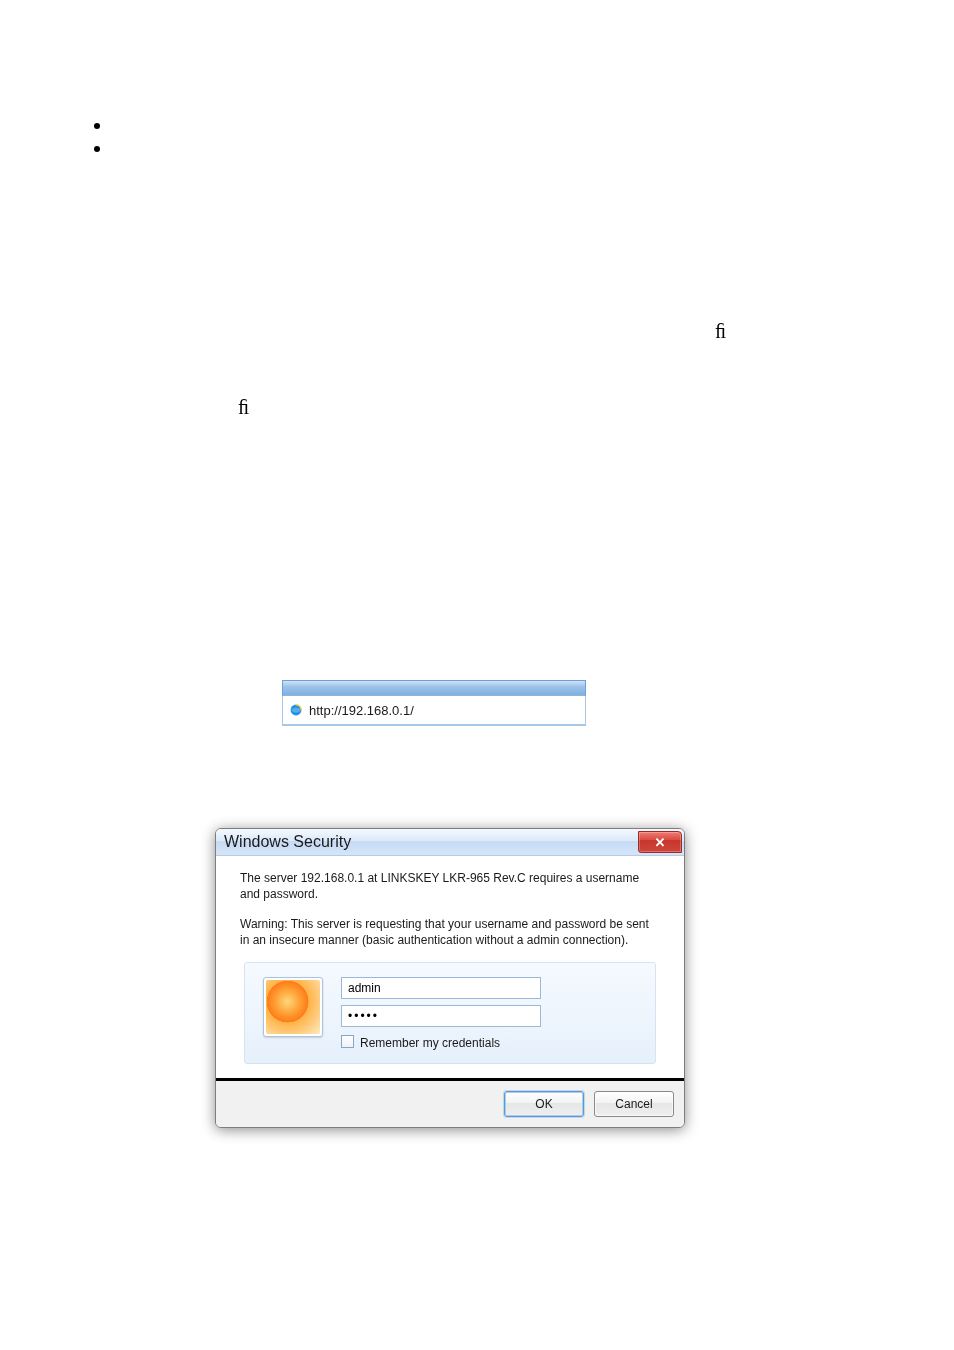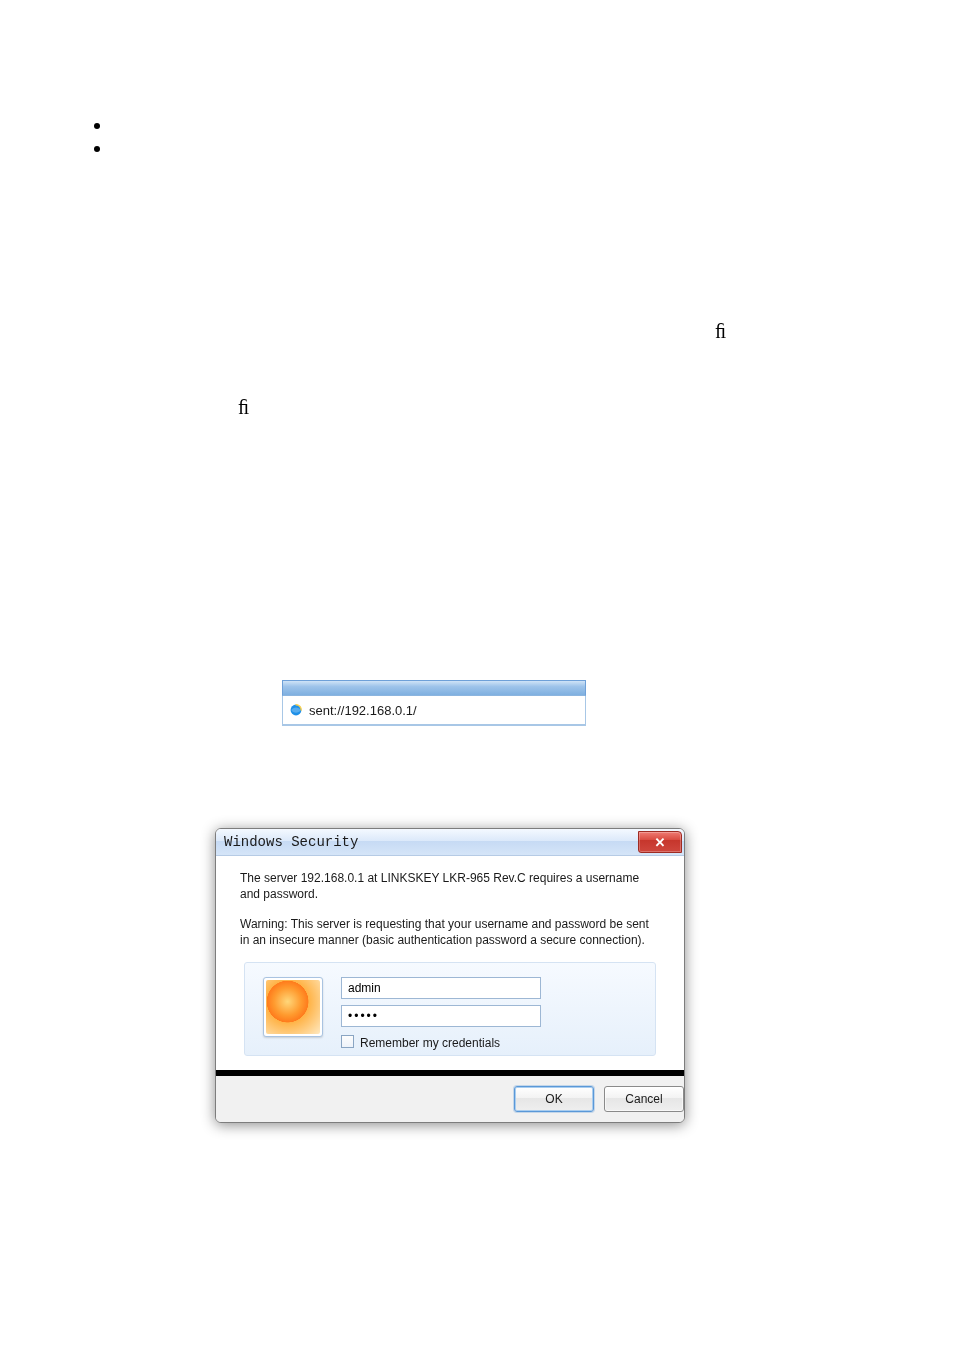--- a/index.html
+++ b/index.html
@@ -83,23 +83,22 @@
   .dialog-titlebar {
     height: 26px;
     background: linear-gradient(to bottom, #f4f9ff 0%, #dce9fa 45%, #c6daf4 46%, #d5e5f8 100%);
     border-bottom: 1px solid #b6cbe5;
     display: flex;
     align-items: center;
     justify-content: space-between;
     padding: 0 0 0 8px;
   }
   .dialog-title {
-    font-size: 14px;
-    color: #1a1a1a;
-    font-family: Liberation Mono, monospace;
+    font-size: 16px;
+    color: #1a1a1a;
   }
   .close-btn {
     width: 42px;
     height: 20px;
     margin-right: 2px;
     background: linear-gradient(to bottom, #ef7a72 0%, #d94a40 40%, #c6362c 41%, #cf463d 100%);
     border: 1px solid #9e2b23;
     border-radius: 0 4px 0 3px;
     color: #fff;
     display: flex;
@@ -114,21 +113,21 @@
     font-size: 12px;
     color: #1a1a1a;
     line-height: 16px;
   }
   .dialog-body p { margin: 0 0 14px 0; }
   .cred-panel {
     margin: 8px 4px 4px 4px;
     border: 1px solid #d5e3f3;
     border-radius: 3px;
     background: linear-gradient(to bottom, #f6faff 0%, #e6f0fb 100%);
-    padding: 14px 18px 4px 18px;
+    padding: 14px 18px 12px 18px;
     display: flex;
     gap: 18px;
     align-items: flex-start;
   }
   .cred-avatar {
     width: 54px;
     height: 54px;
     border: 1px solid #a9c3e1;
     border-radius: 3px;
     padding: 2px;
@@ -172,23 +171,23 @@
     margin-top: 2px;
   }
   .win-checkbox {
     width: 13px;
     height: 13px;
     border: 1px solid #8aa5c3;
     background: linear-gradient(#fdfdfd,#eef3fa);
     box-sizing: border-box;
   }
   .dialog-footer {
-    border-top: 6px solid #000000;
+    border-top: 3px solid #000000;
     background: #f1f1f1;
-    padding: 10px 0;
+    padding: 10px 10px;
     display: flex;
     justify-content: flex-end;
     gap: 10px;
   }
   .win-btn {
     min-width: 78px;
     height: 24px;
     border: 1px solid #8a8a8a;
     border-radius: 3px;
     background: linear-gradient(to bottom, #ffffff 0%, #f3f3f3 45%, #e6e6e6 46%, #efefef 100%);
@@ -217,34 +216,34 @@
 <div class="addr-bar">
   <div class="addr-title"></div>
   <div class="addr-field">
     <span class="ie-icon">
       <svg viewBox="0 0 16 16" width="14" height="14">
         <circle cx="8" cy="8" r="6.2" fill="#1e90e8"></circle>
         <path d="M3 7 Q8 3 13 7 L13 9 Q8 13 3 9 Z" fill="#ffffff" opacity="0.25"></path>
         <path d="M8 2 A6 6 0 0 1 14 8" fill="none" stroke="#ffd24a" stroke-width="1.6" stroke-linecap="round"></path>
       </svg>
     </span>
-    <span>sent://192.168.0.1/</span>
+    <span>http://192.168.0.1/</span>
   </div>
 </div>
 
 <div class="dialog">
   <div class="dialog-titlebar">
     <span class="dialog-title">Windows Security</span>
     <div class="close-btn">
       <span>✕</span>
     </div>
   </div>
   <div class="dialog-body">
     <p>The server 192.168.0.1 at LINKSKEY LKR-965 Rev.C requires a username and password.</p>
-    <p>Warning: This server is requesting that your username and password be sent in an insecure manner (basic authentication password a secure connection).</p>
+    <p>Warning: This server is requesting that your username and password be sent in an insecure manner (basic authentication without a admin connection).</p>
 
     <div class="cred-panel">
       <div class="cred-avatar">
         <div class="cred-avatar-inner"></div>
       </div>
       <div class="cred-fields">
         <input class="text-input" type="text" value="admin" style="">
         <input class="text-input pw-input" type="text" value="•••••" style="">
         <label class="remember-row">
           <span class="win-checkbox"></span>

